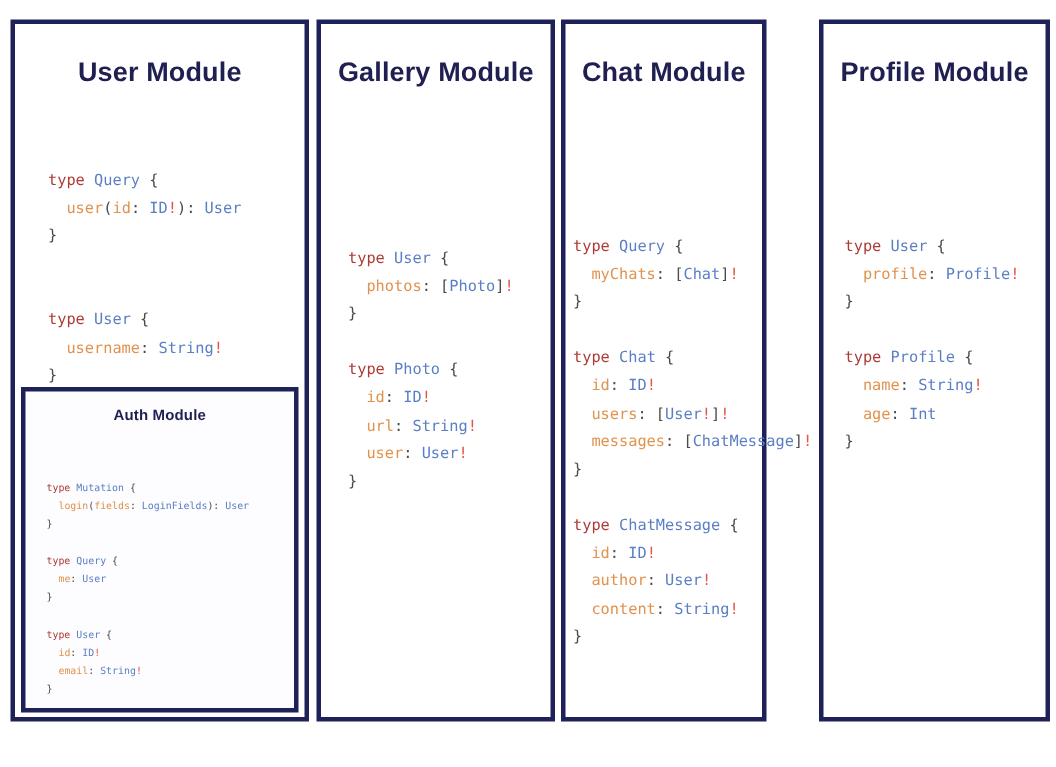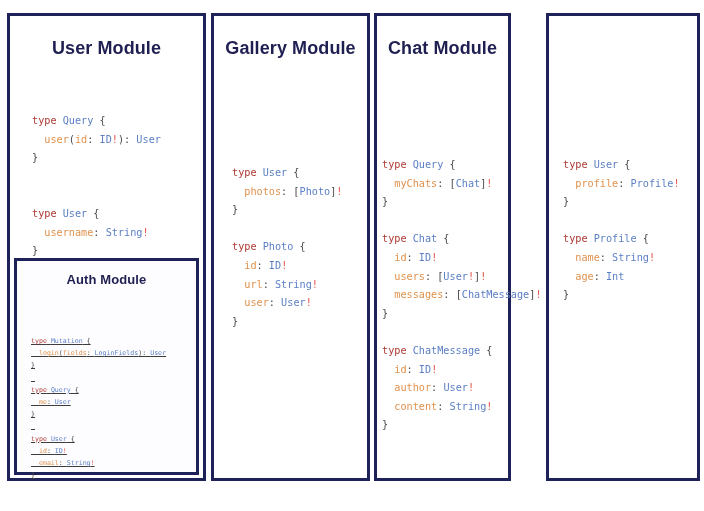--- a/index.html
+++ b/index.html
@@ -53,21 +53,21 @@
     text-align: center;
     letter-spacing: 0.1px;
   }
 
   .title-lg {
     font-size: 18px;
     margin-top: 22px;
   }
 
   .title-sm {
-    font-size: 13px;
+    font-size: 10px;
     margin-top: 11px;
   }
 
   .code {
     font-family: "DejaVu Sans Mono", "Liberation Mono", monospace;
     white-space: pre;
     color: #3c3c3c;
     margin-top: 30px;
   }
 
@@ -76,21 +76,21 @@
     line-height: 18.6px;
   }
 
   .code-sm {
     font-size: 6.6px;
     line-height: 12.2px;
   }
 
   
   .code-user    { position: absolute; left: 22px; top: 66px; }
-  .code-auth    { position: absolute; left: 14px; top: 44px; text-decoration: underline; }
+  .code-auth    { position: absolute; left: 14px; top: 28px; }
   .code-gallery { position: absolute; left: 18px; top: 118px; }
   .code-chat    { position: absolute; left: 5px;  top: 110px; }
   .code-profile { position: absolute; left: 14px; top: 110px; }
 
   
   .kw   { color: #ad3a34; }   
   .ty   { color: #5b7fc4; }   
   .fld  { color: #e0924e; }   
   .pn   { color: #4a4a4a; }   
   .bang { color: #e2574c; }   
@@ -114,16 +114,17 @@
     <div class="mod-title title-lg">Gallery Module</div>
     <div class="code code-lg code-gallery"><div><span class="kw">type</span><span class="pn"> </span><span class="ty">User</span><span class="pn"> {</span></div><div><span class="pn">  </span><span class="fld">photos</span><span class="pn">: [</span><span class="ty">Photo</span><span class="pn">]</span><span class="bang">!</span></div><div><span class="pn">}</span></div><div>&nbsp;</div><div><span class="kw">type</span><span class="pn"> </span><span class="ty">Photo</span><span class="pn"> {</span></div><div><span class="pn">  </span><span class="fld">id</span><span class="pn">: </span><span class="ty">ID</span><span class="bang">!</span></div><div><span class="pn">  </span><span class="fld">url</span><span class="pn">: </span><span class="ty">String</span><span class="bang">!</span></div><div><span class="pn">  </span><span class="fld">user</span><span class="pn">: </span><span class="ty">User</span><span class="bang">!</span></div><div><span class="pn">}</span></div></div>
   </div>
 
   <div class="module mod-chat">
     <div class="mod-title title-lg">Chat Module</div>
     <div class="code code-lg code-chat"><div><span class="kw">type</span><span class="pn"> </span><span class="ty">Query</span><span class="pn"> {</span></div><div><span class="pn">  </span><span class="fld">myChats</span><span class="pn">: [</span><span class="ty">Chat</span><span class="pn">]</span><span class="bang">!</span></div><div><span class="pn">}</span></div><div>&nbsp;</div><div><span class="kw">type</span><span class="pn"> </span><span class="ty">Chat</span><span class="pn"> {</span></div><div><span class="pn">  </span><span class="fld">id</span><span class="pn">: </span><span class="ty">ID</span><span class="bang">!</span></div><div><span class="pn">  </span><span class="fld">users</span><span class="pn">: [</span><span class="ty">User</span><span class="bang">!</span><span class="pn">]</span><span class="bang">!</span></div><div><span class="pn">  </span><span class="fld">messages</span><span class="pn">: [</span><span class="ty">ChatMessage</span><span class="pn">]</span><span class="bang">!</span></div><div><span class="pn">}</span></div><div>&nbsp;</div><div><span class="kw">type</span><span class="pn"> </span><span class="ty">ChatMessage</span><span class="pn"> {</span></div><div><span class="pn">  </span><span class="fld">id</span><span class="pn">: </span><span class="ty">ID</span><span class="bang">!</span></div><div><span class="pn">  </span><span class="fld">author</span><span class="pn">: </span><span class="ty">User</span><span class="bang">!</span></div><div><span class="pn">  </span><span class="fld">content</span><span class="pn">: </span><span class="ty">String</span><span class="bang">!</span></div><div><span class="pn">}</span></div></div>
   </div>
 
   <div class="module mod-profile">
+    <div class="mod-title title-lg">Profile Module</div>
     <div class="code code-lg code-profile"><div><span class="kw">type</span><span class="pn"> </span><span class="ty">User</span><span class="pn"> {</span></div><div><span class="pn">  </span><span class="fld">profile</span><span class="pn">: </span><span class="ty">Profile</span><span class="bang">!</span></div><div><span class="pn">}</span></div><div>&nbsp;</div><div><span class="kw">type</span><span class="pn"> </span><span class="ty">Profile</span><span class="pn"> {</span></div><div><span class="pn">  </span><span class="fld">name</span><span class="pn">: </span><span class="ty">String</span><span class="bang">!</span></div><div><span class="pn">  </span><span class="fld">age</span><span class="pn">: </span><span class="ty">Int</span></div><div><span class="pn">}</span></div></div>
   </div>
 
 </div>
 
 </body></html>

